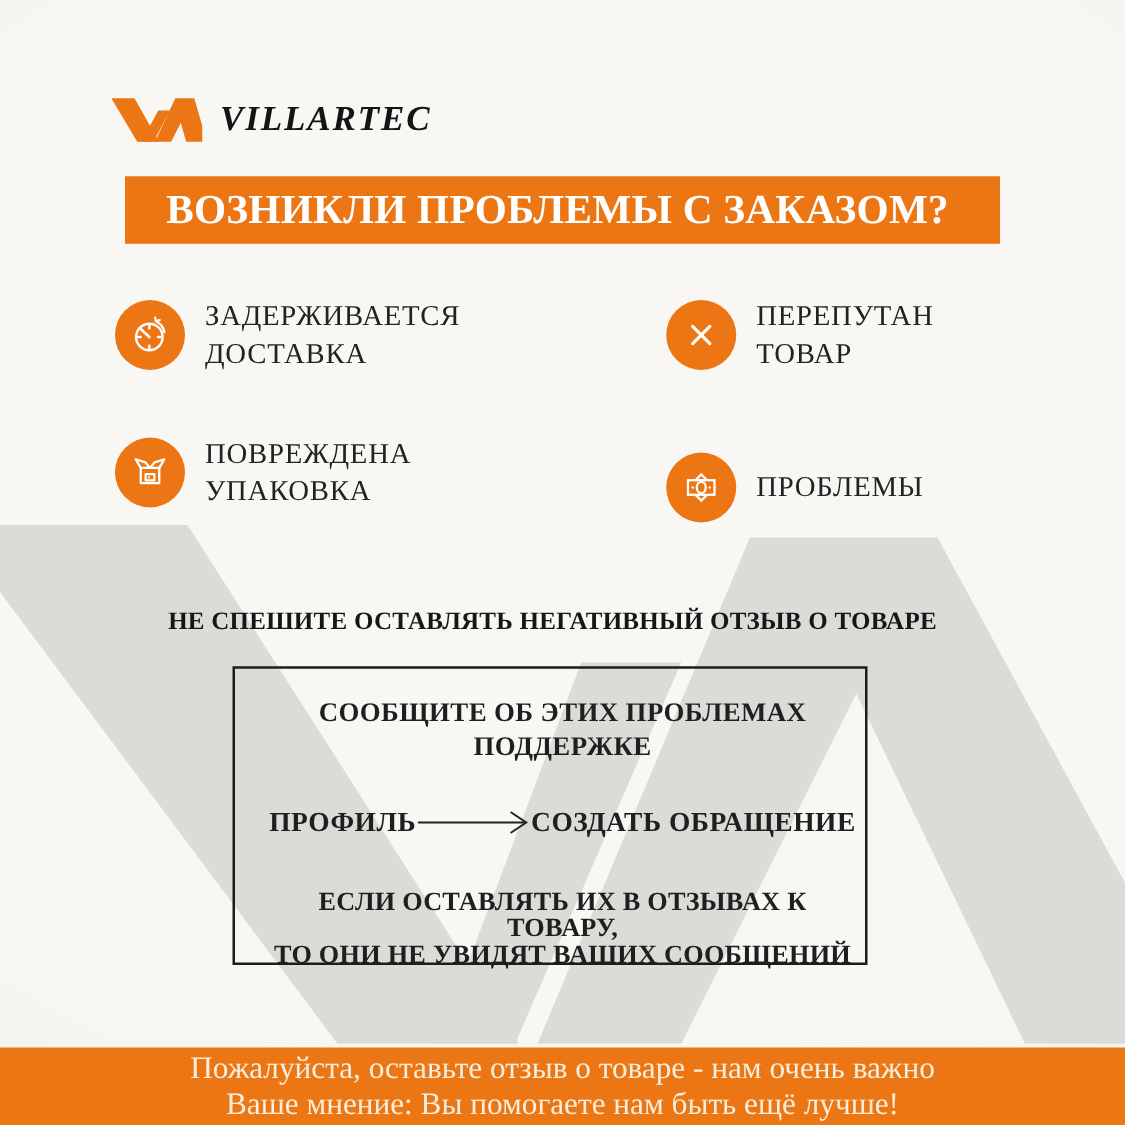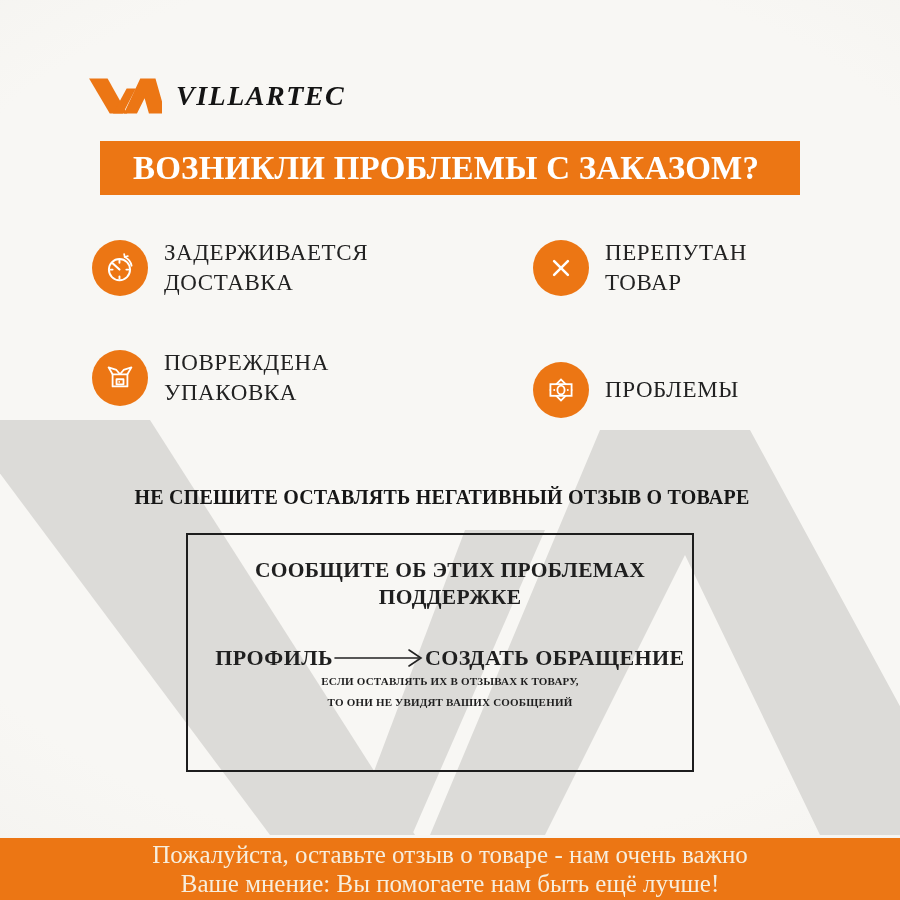--- a/index.html
+++ b/index.html
@@ -41,21 +41,21 @@
   }
   
   .support-box {
     position:absolute; left:186px; top:533px; width:508px; height:239px;
     border:2px solid #1d1d1d; text-align:center;padding-left:20px;
   }
   .support-title { margin-top:22px; font-size:21.5px; line-height:27px; font-weight:700; letter-spacing:0.3px; }
   .support-path { margin-top:34px; display:flex; align-items:center; justify-content:center; gap:0;
                   font-size:22px; font-weight:600; letter-spacing:0.4px; }
   .arrow-icon { width:92px; height:20px; }
-  .support-note { font-size:11px; line-height:21px; font-weight:700; letter-spacing:0.2px; }
+  .support-note { margin-top:40px; font-size:21px; line-height:21px; font-weight:700; letter-spacing:0.2px; }
   
   .footer {
     position:absolute; left:0; top:838px; width:900px; height:62px;
     display:flex; flex-direction:column; align-items:center; justify-content:center;
   }
   .footer-line { font-size:25px; line-height:29.5px; font-weight:400; }
 </style>
 </head>
 <body>
 

